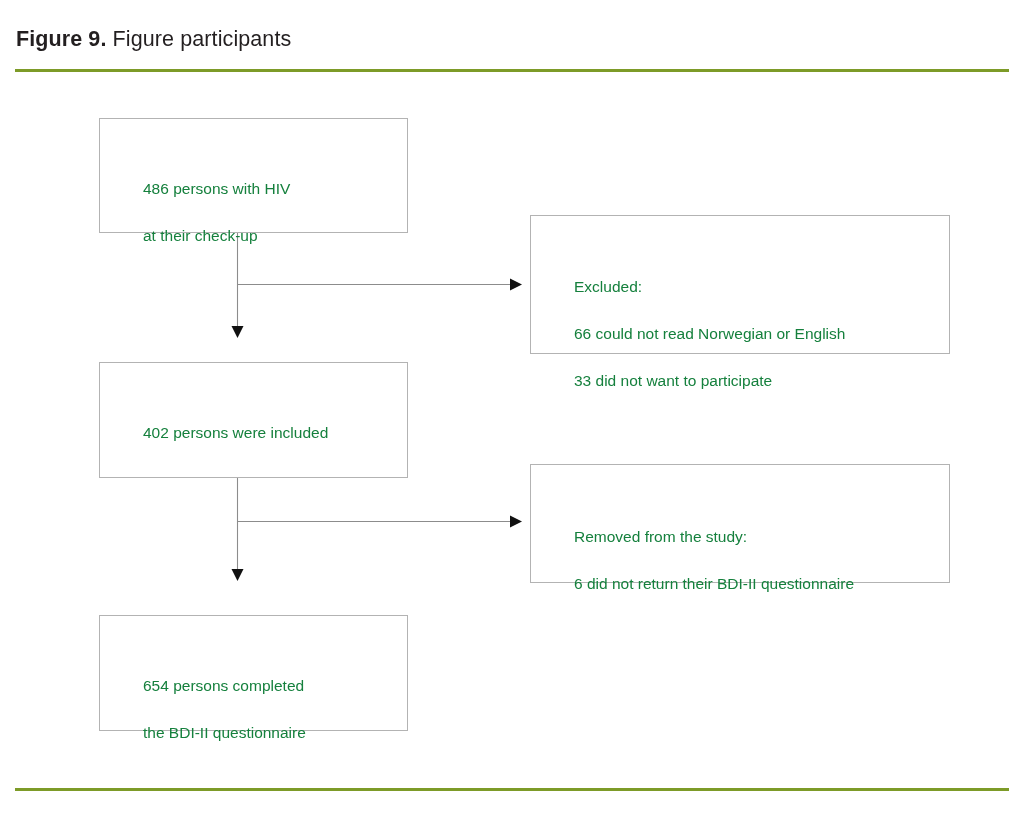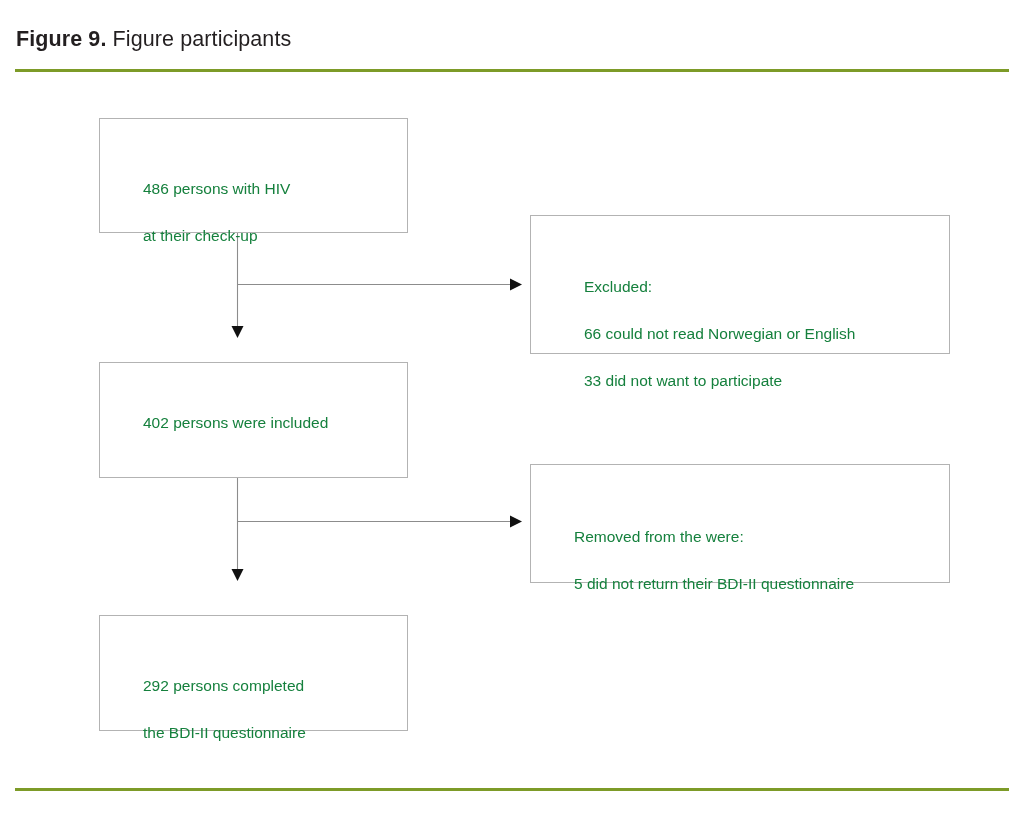--- a/index.html
+++ b/index.html
@@ -68,32 +68,32 @@
   
   .node-left {
     left: 99px;
     width: 309px;
   }
   #node-enrolled  { top: 118px; height: 115px; }
   #node-included  { top: 362px; height: 116px; }
   #node-completed { top: 615px; height: 116px; }
 
   #node-enrolled  .node-text { top: 34px; }
-  #node-included  .node-text { top: 24px; }
+  #node-included  .node-text { top: 34px; }
   #node-completed .node-text { top: 34px; }
 
   
   .node-right {
     left: 530px;
     width: 420px;
   }
   #node-excluded { top: 215px; height: 139px; }
   #node-removed  { top: 464px; height: 119px; }
 
-  #node-excluded .node-text { top: 35px; margin-left: 10px; }
+  #node-excluded .node-text { top: 35px; }
   #node-removed  .node-text { top: 36px; }
 
   
   .connector {
     position: absolute;
     left: 0;
     top: 0;
     width: 1024px;
     height: 822px;
     pointer-events: none;
@@ -158,25 +158,25 @@
   </div>
 
   <div class="node node-left" id="node-included">
     <div class="node-text">
       <span>402 persons were included</span>
     </div>
   </div>
 
   <div class="node node-right" id="node-removed">
     <div class="node-text">
-      <span>Removed from the were:</span><br>
-      <span>5 did not return their BDI-II questionnaire</span>
+      <span>Removed from the study:</span><br>
+      <span>6 did not return their BDI-II questionnaire</span>
     </div>
   </div>
 
   <div class="node node-left" id="node-completed">
     <div class="node-text">
-      <span>292 persons completed</span><br>
+      <span>654 persons completed</span><br>
       <span>the BDI-II questionnaire</span>
     </div>
   </div>
 
 </div>
 
 </body></html>

